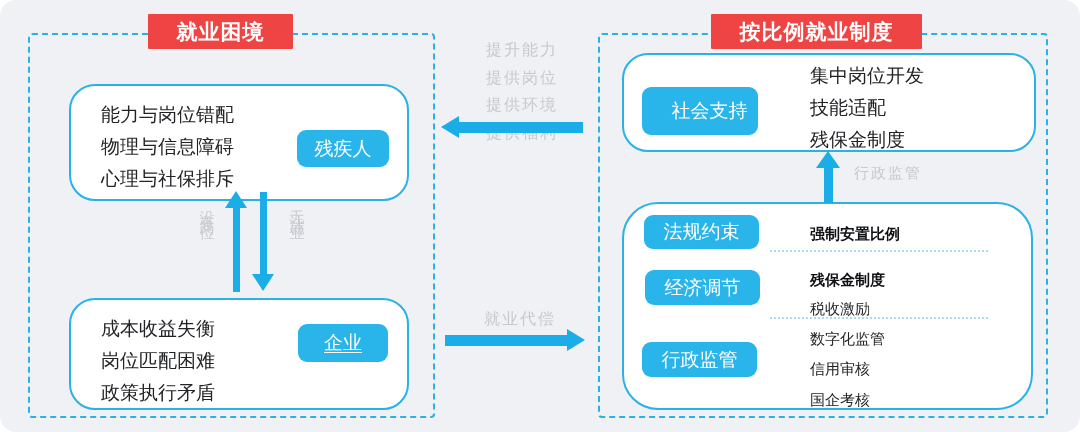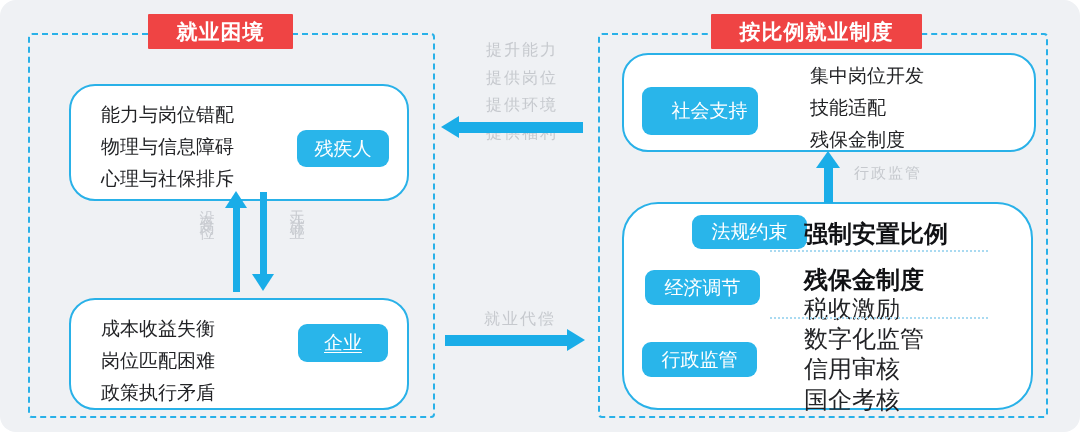--- a/index.html
+++ b/index.html
@@ -29,26 +29,26 @@
   .box-support .box-lines { left:186px; top:5px; }
   .box-support .ln { line-height:32px; }
 
   
   .cyan-badge { position:absolute; background:#29b5ea; color:#ffffff; font-size:19px;
                 display:flex; align-items:center; justify-content:center; border-radius:9px; white-space:nowrap; }
   .badge-disabled   { left:226px; top:44px; width:92px;  height:37px; }
   .badge-enterprise { left:227px; top:24px; width:90px;  height:38px; }
   .badge-enterprise .u { text-decoration:underline; text-underline-offset:3px; }
   .badge-society    { left:18px;  top:32px; width:116px; height:48px;padding-left:19px; }
-  .badge-law        { left:20px;  top:11px; width:115px; height:34px;margin-left:48px; }
+  .badge-law        { left:20px;  top:11px; width:115px; height:34px; }
   .badge-econ       { left:21px;  top:66px; width:115px; height:35px; }
   .badge-admin      { left:18px;  top:138px; width:115px; height:35px; }
 
   
-  .policy-item { position:absolute; left:180px; font-size:24px; color:#222326; white-space:nowrap; line-height:26px; }
+  .policy-item { position:absolute; left:186px; font-size:15px; color:#222326; white-space:nowrap; line-height:26px; }
   .policy-item.bold { font-weight:700; color:#101114; }
   .pi-1 { top:17px; } .pi-2 { top:63px; } .pi-3 { top:92px; }
   .pi-4 { top:122px; } .pi-5 { top:152px; } .pi-6 { top:183px; }
   .dotted-sep { position:absolute; left:146px; width:218px; border-top:2px dotted #a9daf1; }
   .sep-1 { top:46px; } .sep-2 { top:113px; }
 
   
   .gray-label { position:absolute; color:#c6c9ce; font-size:16px; letter-spacing:2px; white-space:nowrap; z-index:1; }
   .support-col div { line-height:27.5px; }
   .support-col { left:486px; top:36px; }

